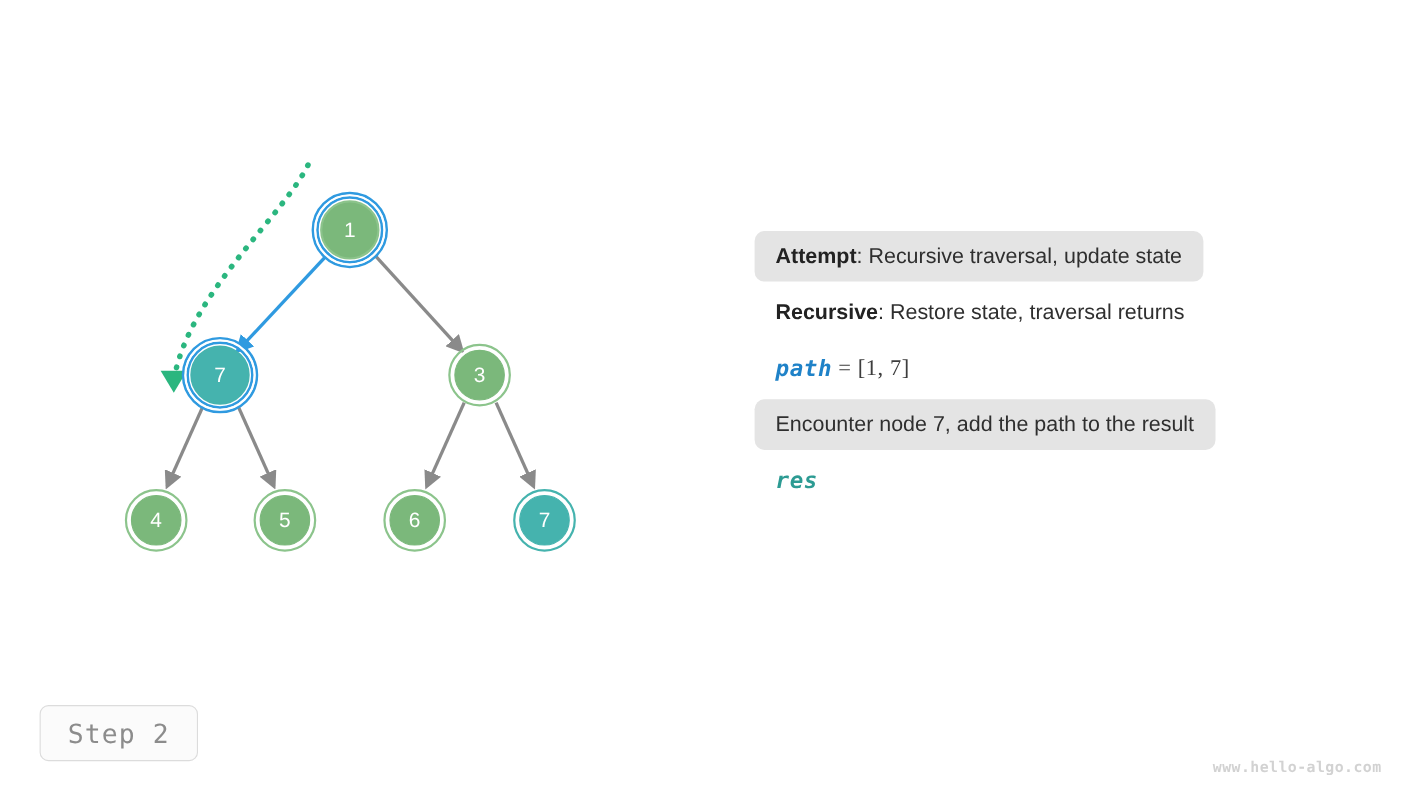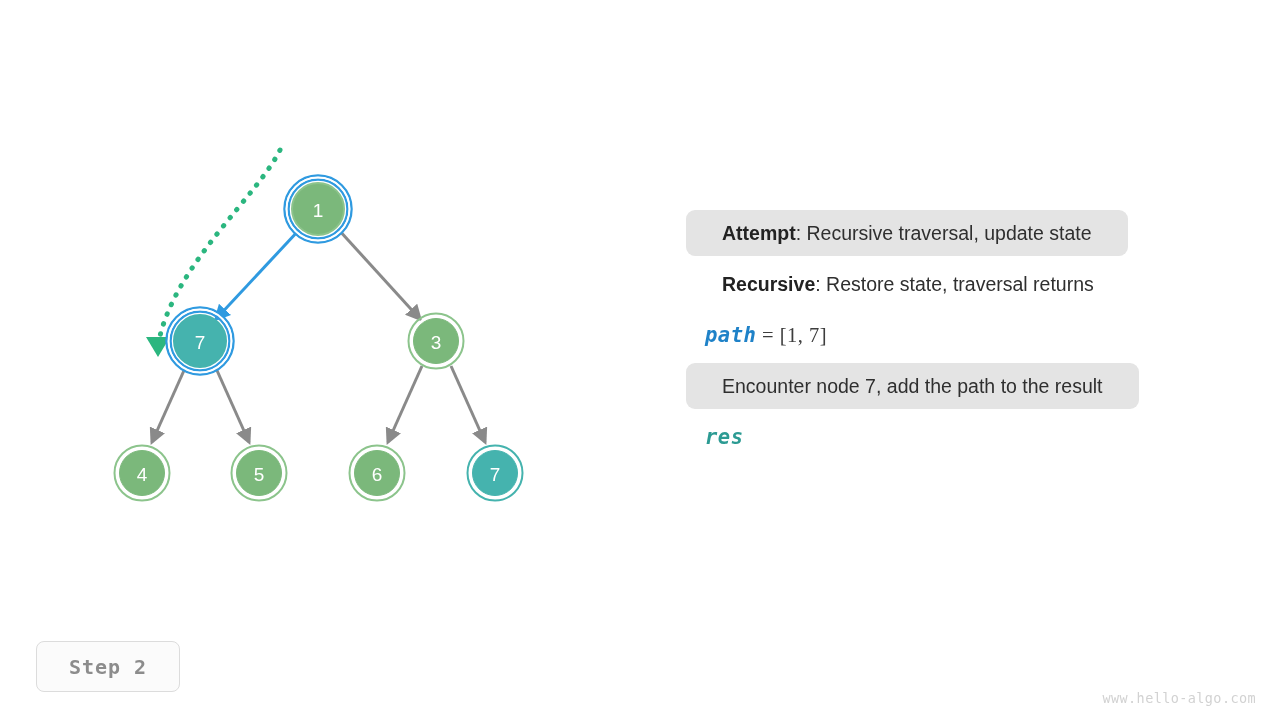--- a/index.html
+++ b/index.html
@@ -49,21 +49,21 @@
     display: flex;
     align-items: center;
     height: 46px;
     margin-bottom: 5px;
   }
   .info-text {
     display: inline-block;
     font-size: 19.5px;
     color: #2f2f2f;
     line-height: 1.35;
-    padding: 10px 36px;
+    padding: 10px 19px;
     border-radius: 9px;
     white-space: pre;
   }
   .info-text.boxed {
     background: #e4e4e4;
   }
   .info-text b {
     font-weight: bold;
     color: #222222;
   }
@@ -102,35 +102,36 @@
     box-sizing: border-box;
     border: 1px solid #dcdcdc;
     border-radius: 8px;
     background: #fbfbfb;
     display: flex;
     align-items: center;
     justify-content: center;
   }
   #step-badge .step-text {
     font-family: "DejaVu Sans Mono", monospace;
-    font-size: 20px;
-    font-weight: bold;
+    font-size: 24px;
+    font-weight: normal;
     color: #8c8c8c;
     letter-spacing: 1px;
   }
 
   
   #watermark {
     position: absolute;
     right: 24px;
     bottom: 14px;
     font-family: "DejaVu Sans Mono", monospace;
     font-size: 13.5px;
     color: #d2d2d2;
     letter-spacing: 0.4px;
+    font-weight: bold;
   }
 </style>
 </head>
 <body>
 
 <div id="tree-diagram">
   <svg id="tree-svg" viewBox="0 0 660 720" xmlns="http://www.w3.org/2000/svg">
     <defs>
       <marker id="arrow-gray" viewBox="0 0 10 10" refX="8" refY="5" markerWidth="5.5" markerHeight="5.5" orient="auto-start-reverse">
         <path d="M 0 0 L 10 5 L 0 10 z" fill="#8a8a8a"></path>

